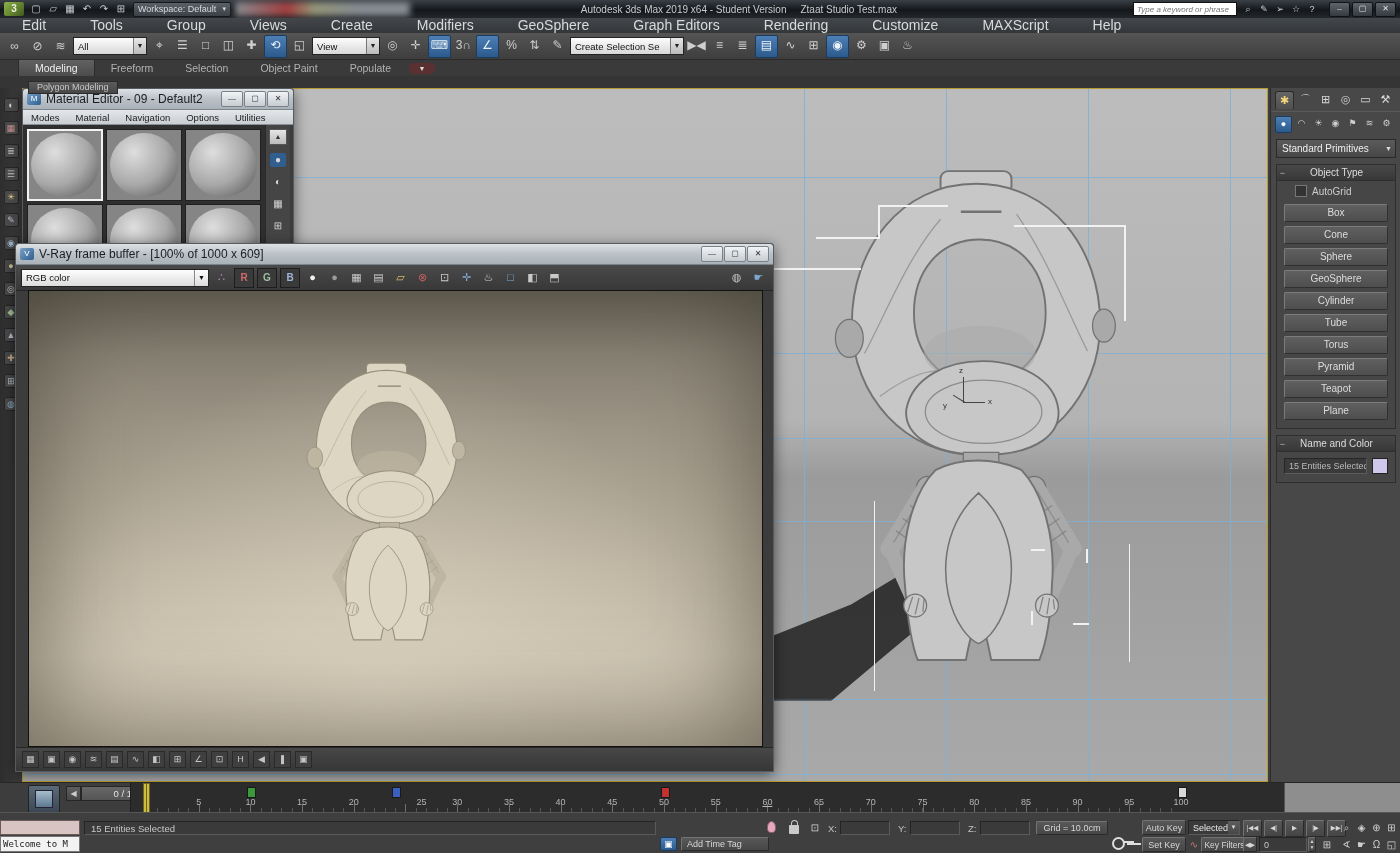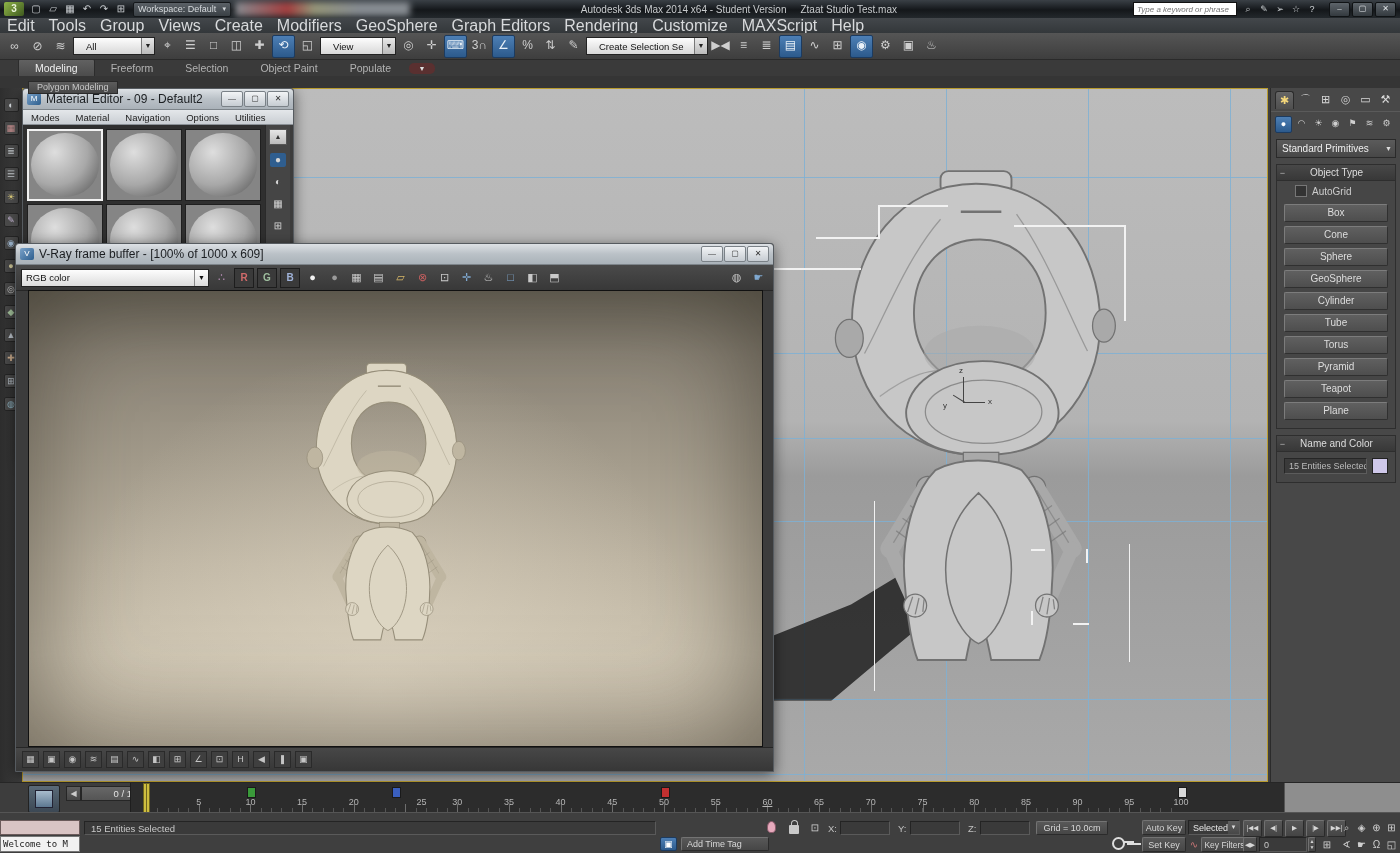--- a/index.html
+++ b/index.html
@@ -13,27 +13,27 @@
   .qa-icon{width:16px;height:14px;color:#c9cdd1;font-size:10px;text-align:center;line-height:14px;}
   .ws-drop{height:13px;background:linear-gradient(#5a6066,#3a4045);border:1px solid #15181b;border-radius:2px;color:#d6dadd;font-size:9px;line-height:12px;padding:0 4px;display:flex;gap:6px;align-items:center;}
   .blurbox{width:175px;height:14px;border-radius:2px;background:linear-gradient(90deg,#9aa0a6,#b44 30%,#aa8 45%,#9aa0a6 70%);filter:blur(3px);opacity:.85;}
   .title-text{color:#c9ccce;font-size:10px;white-space:nowrap;}
   .search{width:96px;height:12px;font-size:8px;font-style:italic;color:#777;border:1px solid #111;padding:0 3px;background:#fff;}
   .ti-icon{width:14px;height:13px;color:#cfd3d6;font-size:9px;text-align:center;line-height:13px;}
   .win-ctl{width:19px;height:13px;background:linear-gradient(#5d646a,#343a3f);border:1px solid #101315;border-radius:2px;color:#dfe3e6;font-size:8px;text-align:center;line-height:12px;}
 
   
   #menubar{left:0;top:18px;width:1400px;height:15px;background:linear-gradient(#43474b,#33373a);display:flex;align-items:center;z-index:60;}
-  .menu-item{color:#d8dadc;font-size:16px;padding:0 7px;line-height:15px;}
+  .menu-item{color:#d8dadc;font-size:14px;padding:0 22px;line-height:15px;}
 
   
   #main-toolbar{left:0;top:33px;width:1400px;height:27px;background:linear-gradient(#555,#3e3e3e);display:flex;align-items:center;gap:2px;padding:0 4px;box-sizing:border-box;z-index:60;border-bottom:1px solid #2a2a2a;}
   .tb-icon{min-width:21px;height:21px;color:#cfcfcf;font-size:12px;text-align:center;line-height:21px;border-radius:2px;}
   .tb-icon.active{background:linear-gradient(#4d7fb5,#2c5a8c);border:1px solid #1c3b60;line-height:19px;color:#eaf1f8;}
-  .tb-select{height:16px;background:linear-gradient(#fdfdfd,#d8d8d8);border:1px solid #222;color:#111;font-size:9.5px;display:flex;align-items:center;padding-left:12px;gap:9px;}
+  .tb-select{height:16px;background:linear-gradient(#fdfdfd,#d8d8d8);border:1px solid #222;color:#111;font-size:9.5px;display:flex;align-items:center;padding-left:4px;gap:9px;}
   .tb-select .arrow{margin-left:auto;width:12px;height:100%;background:linear-gradient(#e8e8e8,#bbb);border-left:1px solid #777;font-size:7px;text-align:center;line-height:15px;color:#222;}
 
   
   #ribbon-tabs{left:0;top:60px;width:1400px;height:16px;background:#3a3a3a;display:flex;align-items:flex-end;padding-left:18px;z-index:60;gap:2px;}
   .ribbon-tab{color:#b2b2b2;font-size:10.5px;padding:2px 16px;}
   .ribbon-tab:first-child{background:linear-gradient(#616161,#4c4c4c);color:#eee;border:1px solid #2c2c2c;border-bottom:none;border-radius:2px 2px 0 0;}
   .ribbon-extra{width:26px;height:11px;background:#5a3030;border-radius:5px;color:#ddd;font-size:7px;text-align:center;line-height:11px;margin-bottom:2px;}
   #ribbon-strip{left:0;top:76px;width:1400px;height:12px;background:#353535;z-index:60;}
   .panel-chip{display:inline-block;background:linear-gradient(#5c5c5c,#474747);border:1px solid #2a2a2a;color:#c8c8c8;font-size:9px;padding:0 8px;height:11px;line-height:11px;margin-left:28px;}
 
@@ -255,21 +255,21 @@
         <div class="qa-icon">↶</div>
         <div class="qa-icon">↷</div>
         <div class="qa-icon">⊞</div>
       </div>
     <div class="ws-drop">
       <span>Workspace: Default</span>
       <span style="font-size:7px">▾</span>
     </div>
     <div class="blurbox"></div>
     <div style="flex:1"></div>
-    <span class="title-text">Autodesk 3ds Max  2014 x64  - Student Version</span>
+    <span class="title-text">Autodesk 3ds Max  2019 x64  - Student Version</span>
     <span class="title-text" style="margin-left:10px">Ztaat Studio Test.max</span>
     <div style="flex:1.4"></div>
     <input class="search" placeholder="Type a keyword or phrase" style="">
     <div style="display:flex;gap:2px">
         <div class="ti-icon">⌕</div>
         <div class="ti-icon">✎</div>
         <div class="ti-icon">➢</div>
         <div class="ti-icon">☆</div>
         <div class="ti-icon">?</div>
       </div>

